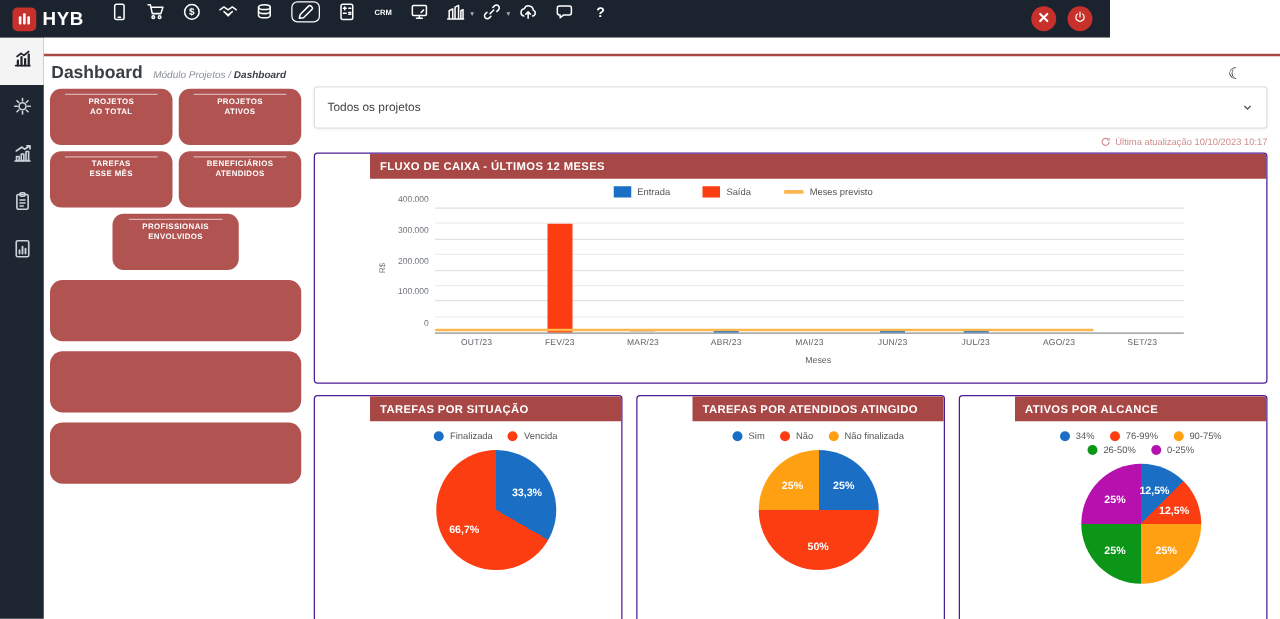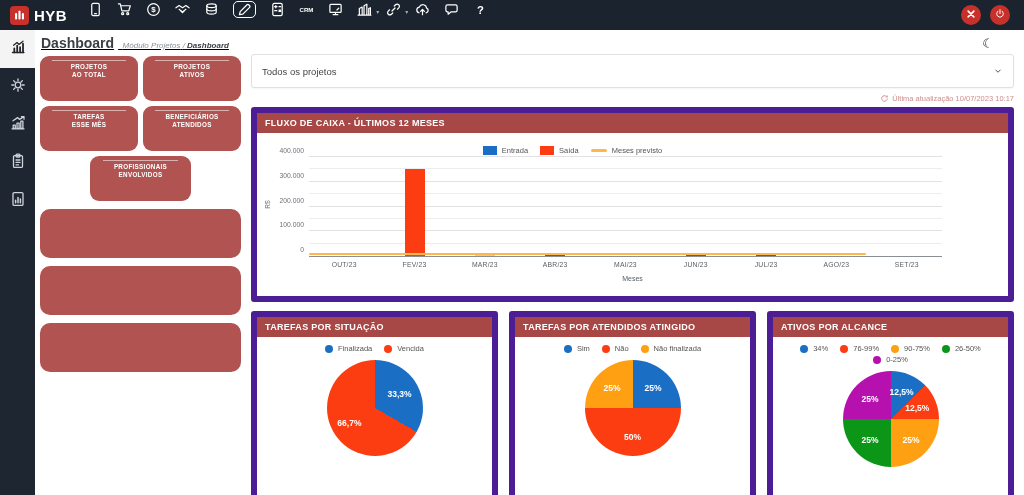--- a/index.html
+++ b/index.html
@@ -1,19 +1,19 @@
 <!DOCTYPE html>
 <html style="--brand-red: #c8312b; --card-red: #b05351; --header-red: #a84846; --topbar-bg: #1b232e;"><head>
 <meta charset="utf-8">
 <style>
   html,body{margin:0;padding:0;width:1024px;height:495px;overflow:hidden;
     font-family:"Liberation Sans","DejaVu Sans",sans-serif;background:#fff;}
   *{box-sizing:border-box;}
   
-  .topbar{position:absolute;left:0;top:0;width:1024px;height:30px;background:var(--topbar-bg,#1b232e);
+  .topbar{position:absolute;left:0;top:0;width:888px;height:30px;background:var(--topbar-bg,#1b232e);
     display:flex;align-items:center;color:#fff;z-index:5;}
   .logo{display:flex;align-items:center;gap:5px;padding:0 14px 0 10px;}
   .logo-badge{width:19px;height:19px;border-radius:4px;background:var(--brand-red,#c8312b);
     display:flex;align-items:center;justify-content:center;}
   .logo-text{font-size:15px;font-weight:bold;letter-spacing:.5px;}
   .menu{display:flex;align-items:flex-start;height:30px;}
   .mi{display:flex;flex-direction:column;align-items:center;justify-content:flex-start;
     padding:1px 7px 0 7px;cursor:pointer;position:relative;}
   .mi .ic{height:17px;display:flex;align-items:center;justify-content:center;color:#fff;}
   .mi.active .ic{border:1px solid #fff;border-radius:5px;padding:0 3px;}
@@ -21,22 +21,22 @@
   .mi .caret{position:absolute;right:0;top:8px;font-size:6px;color:#aab;}
   .top-actions{margin-left:auto;display:flex;gap:9px;padding-right:14px;}
   .round-btn{width:20px;height:20px;border-radius:50%;background:var(--brand-red,#c8312b);
     display:flex;align-items:center;justify-content:center;color:#fff;cursor:pointer;border:none;}
   
   .sidebar{position:absolute;left:0;top:30px;width:35px;height:465px;background:#1d2631;z-index:4;}
   .sb-item{width:35px;height:38px;display:flex;align-items:center;justify-content:center;
     color:#cdd3da;cursor:pointer;}
   .sb-item.active{background:#f4f4f4;color:#22262b;}
   
-  .content{position:absolute;left:35px;top:28px;width:989px;height:437px;background:#fff;
-    border-top:2px solid #a84846;padding:4px 8px 0 6px;text-decoration:underline;}
+  .content{position:absolute;left:35px;top:43px;width:989px;height:437px;background:#fff;
+    border-top:2px solid #a84846;padding:4px 8px 0 6px;}
   .page-head{height:20px;position:relative;}
   .page-title{display:inline;font-size:14px;font-weight:bold;color:#3a3f44;margin:0 4px 0 0;}
   .crumb{font-size:8px;font-style:italic;color:#8a9097;}
   .crumb b{color:#3a3f44;}
   .moon{position:absolute;right:22px;top:2px;font-size:13px;color:#111;cursor:pointer;}
   
   .left-col{position:absolute;left:5px;top:26px;width:201px;}
   .stat-grid{display:grid;grid-template-columns:1fr 1fr;gap:5px;}
   .stat-card{background:var(--card-red,#b05351);border-radius:9px;color:#fff;text-align:center;
     padding:3px 2px 4px;min-height:45px;}
@@ -48,26 +48,26 @@
     margin-top:8px;display:flex;align-items:center;position:relative;padding:0 8px;}
   .money-amt{flex:1;text-align:center;font-size:15px;font-weight:bold;letter-spacing:.2px;}
   .money-lb{font-size:6.3px;font-weight:bold;letter-spacing:.4px;width:40px;text-align:right;}
   
   .right-col{position:absolute;left:216px;top:24px;width:763px;}
   .select-box{height:29px;border:1px solid #e0e0e0;border-radius:3px;background:#fff;
     display:flex;align-items:center;justify-content:space-between;padding:16px 10px;font-size:9.5px;
     color:#444;cursor:pointer;box-shadow:0 1px 2px rgba(0,0,0,.04);}
   .last-update{display:flex;justify-content:flex-end;align-items:center;gap:3px;
     font-size:7.5px;color:#cf8d8b;height:16px;margin:2px 0 1px;}
-  .panel{border:6px solid #4c1d95;border-radius:3px;background:#fff;overflow:hidden;}
+  .panel{border:1px solid #4c1d95;border-radius:3px;background:#fff;overflow:hidden;padding-left:44px;}
   .panel-head{background:var(--header-red,#a84846);color:#fff;font-size:9px;font-weight:bold;
     letter-spacing:.3px;padding:5px 8px;}
   
   .chart-body{position:relative;height:163px;padding-top:6px;}
-  .legend{display:flex;justify-content:center;gap:12px;align-items:flex-end;height:16px;
+  .legend{display:flex;justify-content:center;gap:26px;align-items:flex-start;height:16px;
     margin-right:120px;}
   .lg-item{display:flex;align-items:center;gap:5px;font-size:7.5px;color:#555;}
   .lg-rect{width:14px;height:9px;display:inline-block;}
   .lg-line{width:16px;height:2.5px;display:inline-block;border-radius:2px;}
   .lg-dot{width:8px;height:8px;border-radius:50%;display:inline-block;}
   .plot-wrap{position:relative;margin:2px 66px 0 52px;height:100px;}
   .ylab{position:absolute;left:-46px;top:44px;font-size:6.5px;color:#777;transform:rotate(-90deg);}
   .plot{position:relative;height:100px;border-bottom:1.5px solid #8a8f94;}
   .gridline{position:absolute;left:0;right:0;height:1px;background:#ededed;}
   .gridline.major{background:#e2e2e2;}
@@ -358,21 +358,21 @@
       <span>Todos os projetos</span>
       <svg width="10" height="10" viewBox="0 0 16 16" fill="none" stroke="#555" stroke-width="1.6">
           <path d="M4 6l4 4 4-4"></path>
         </svg>
     </div>
     <div class="last-update">
       <svg width="9" height="9" viewBox="0 0 16 16" fill="none" stroke="#cf8d8b" stroke-width="1.6">
           <path d="M13 8a5 5 0 1 1-1.5-3.6"></path>
           <path d="M13 2.6v2.8h-2.8"></path>
         </svg>
-      <span>Última atualização 10/07/2023 10:17</span>
+      <span>Última atualização 10/10/2023 10:17</span>
     </div>
 
     <section class="panel">
       <div class="panel-head">FLUXO DE CAIXA - ÚLTIMOS 12 MESES</div>
       <div class="chart-body">
         <div class="legend" id="barlegend">
             <span class="lg-item">
               <span class="lg-rect" style="background:#1a6fc4"></span>
               <span>Entrada</span>
             </span>

